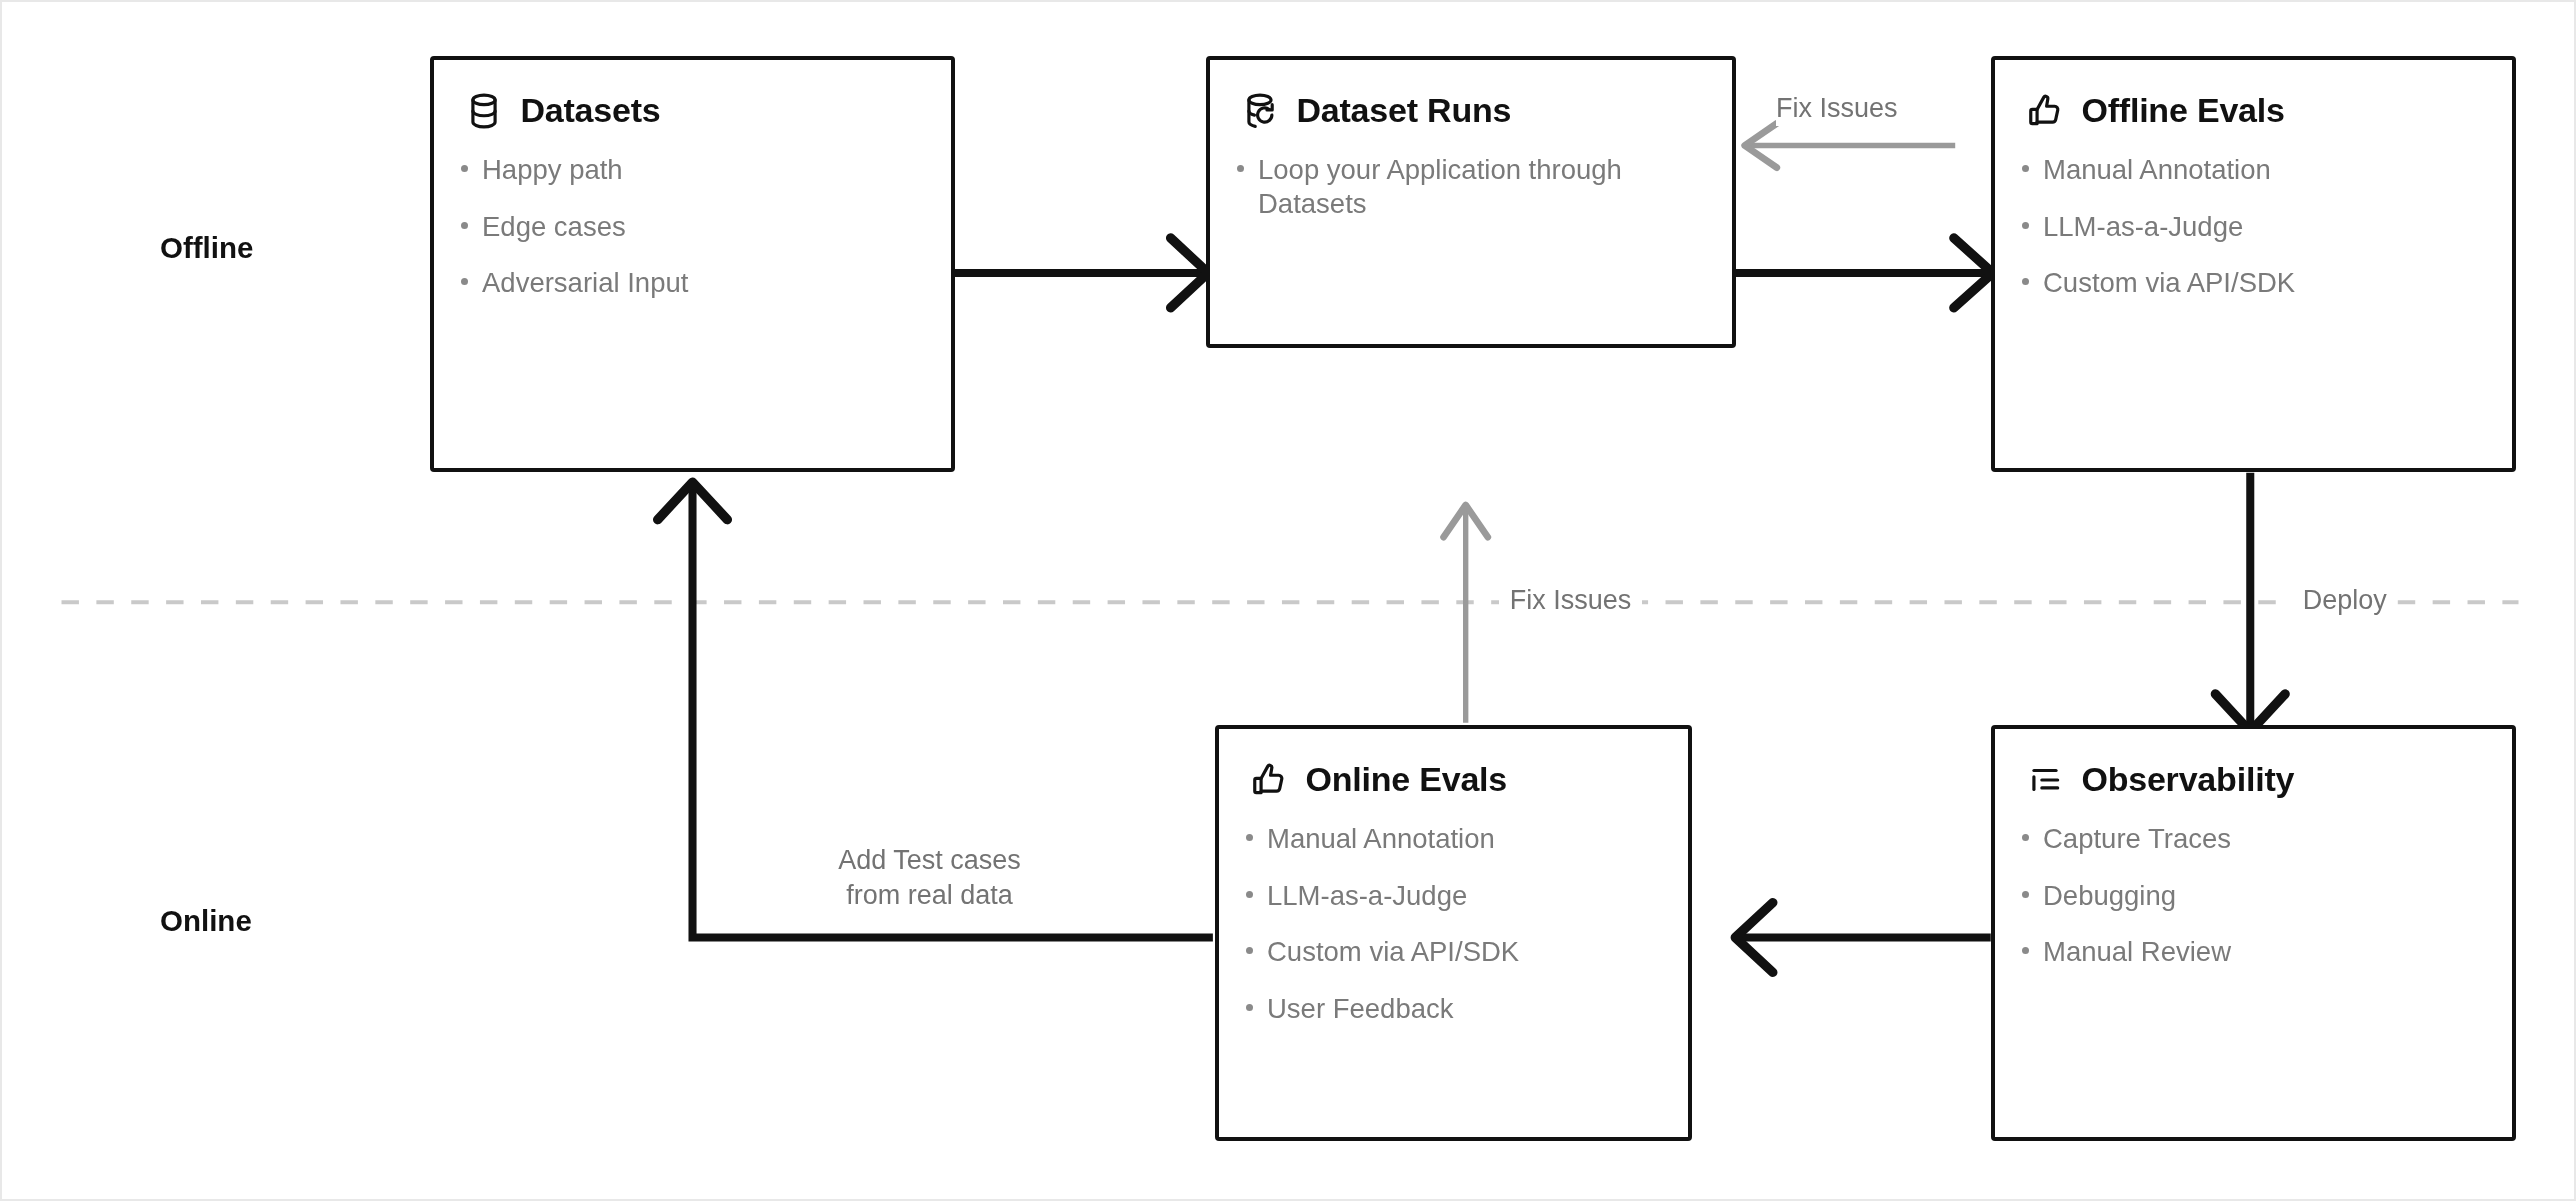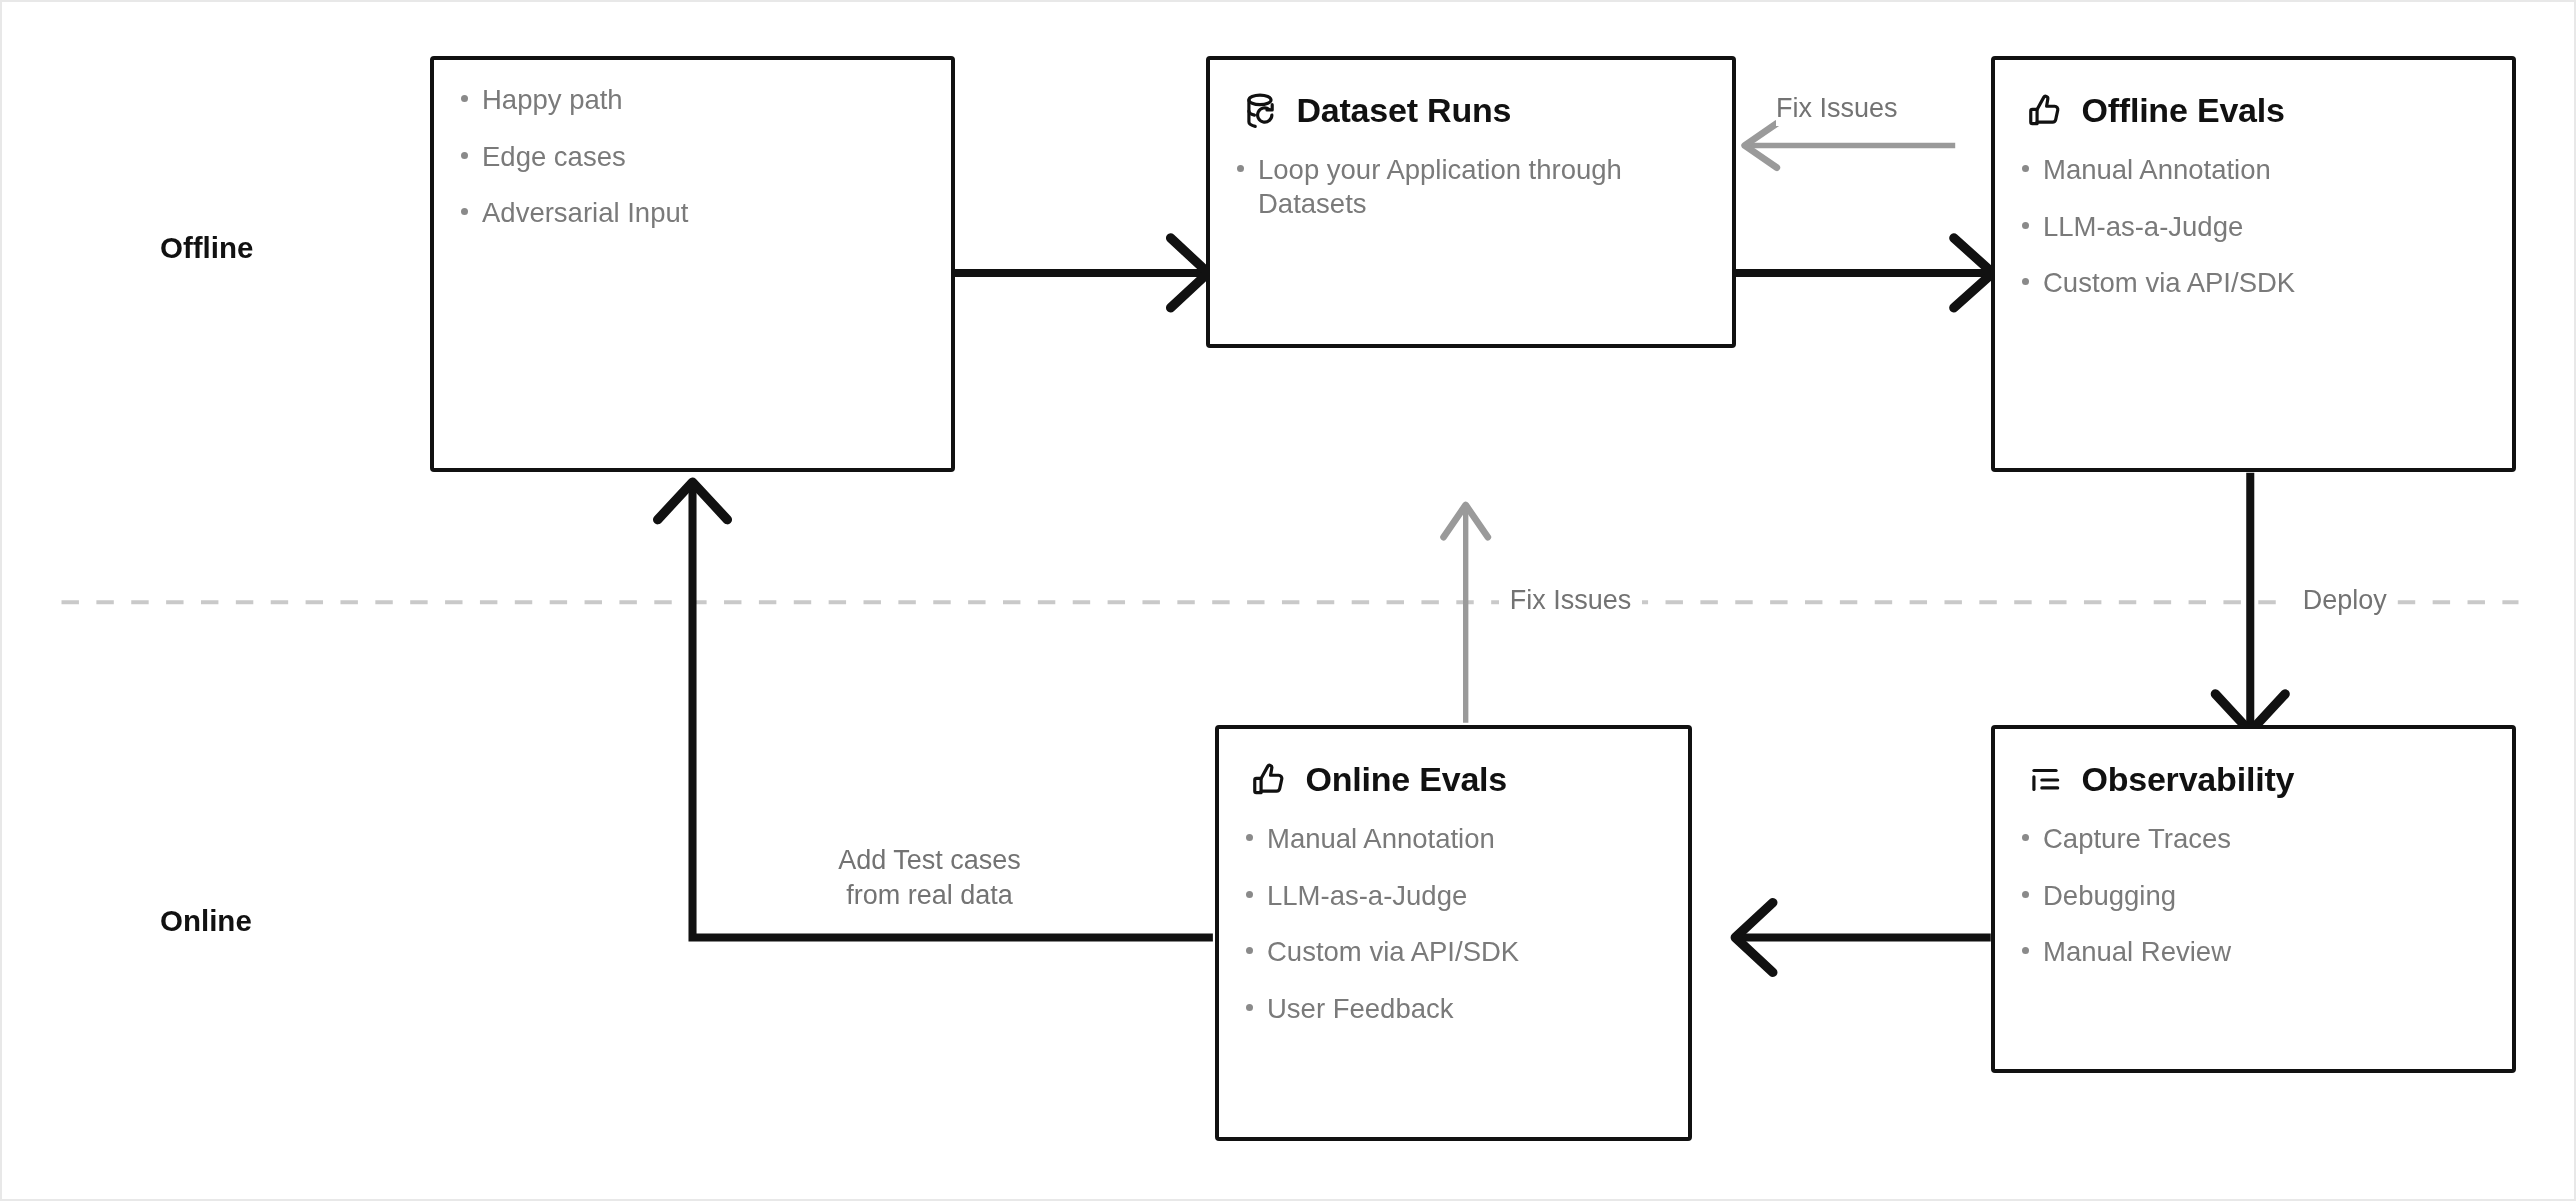--- a/index.html
+++ b/index.html
@@ -128,20 +128,28 @@
   <div class="edge-label" style="left:1497px;top:581px;padding:0 10.7px;">Fix Issues</div>
 
   <div class="edge-label" style="left:2290px;top:581px;padding:0 10.7px;">Deploy</div>
 
   <div class="edge-label" style="left:810px;top:841px;width:235px;">
     <div>Add Test cases</div>
     <div>from real data</div>
   </div>
 
   <div class="node" style="left:428px;top:54px;width:525px;height:416px;">
+    <div class="node-head">
+      <svg class="node-icon" viewBox="0 0 24 24" fill="none" stroke="#111111" stroke-width="2" stroke-linecap="round" stroke-linejoin="round">
+        <ellipse cx="12" cy="5" rx="7" ry="3"></ellipse>
+        <path d="M5 5v14c0 1.66 3.13 3 7 3s7-1.34 7-3V5"></path>
+        <path d="M5 12c0 1.66 3.13 3 7 3s7-1.34 7-3"></path>
+      </svg>
+      <span class="node-title">Datasets</span>
+    </div>
     <ul class="bullets">
       <li>Happy path</li>
       <li>Edge cases</li>
       <li>Adversarial Input</li>
     </ul>
   </div>
 
   <div class="node" style="left:1204px;top:54px;width:530px;height:292px;">
     <div class="node-head">
       <svg class="node-icon" viewBox="0 0 24 24" fill="none" stroke="#111111" stroke-width="2" stroke-linecap="round" stroke-linejoin="round">
@@ -182,21 +190,21 @@
       <span class="node-title">Online Evals</span>
     </div>
     <ul class="bullets">
       <li>Manual Annotation</li>
       <li>LLM-as-a-Judge</li>
       <li>Custom via API/SDK</li>
       <li>User Feedback</li>
     </ul>
   </div>
 
-  <div class="node" style="left:1989px;top:723px;width:525px;height:348px;">
+  <div class="node" style="left:1989px;top:723px;width:525px;height:416px;">
     <div class="node-head">
       <svg class="node-icon" viewBox="0 0 24 24" fill="none" stroke="#111111" stroke-width="2" stroke-linecap="round" stroke-linejoin="round">
         <line x1="5" y1="6" x2="19" y2="6"></line>
         <line x1="10" y1="12" x2="20" y2="12"></line>
         <line x1="10" y1="17" x2="20" y2="17"></line>
         <line x1="5" y1="10" x2="5" y2="18"></line>
       </svg>
       <span class="node-title">Observability</span>
     </div>
     <ul class="bullets">

